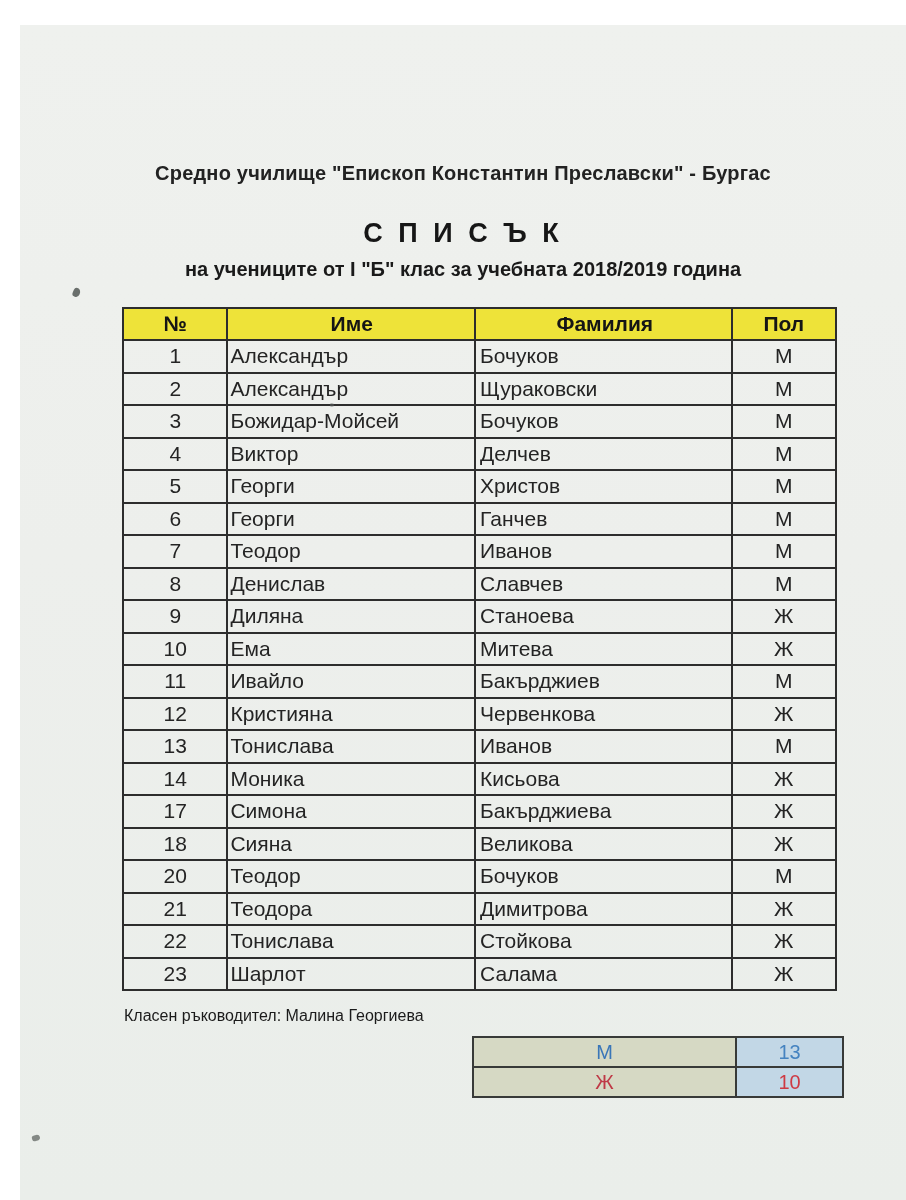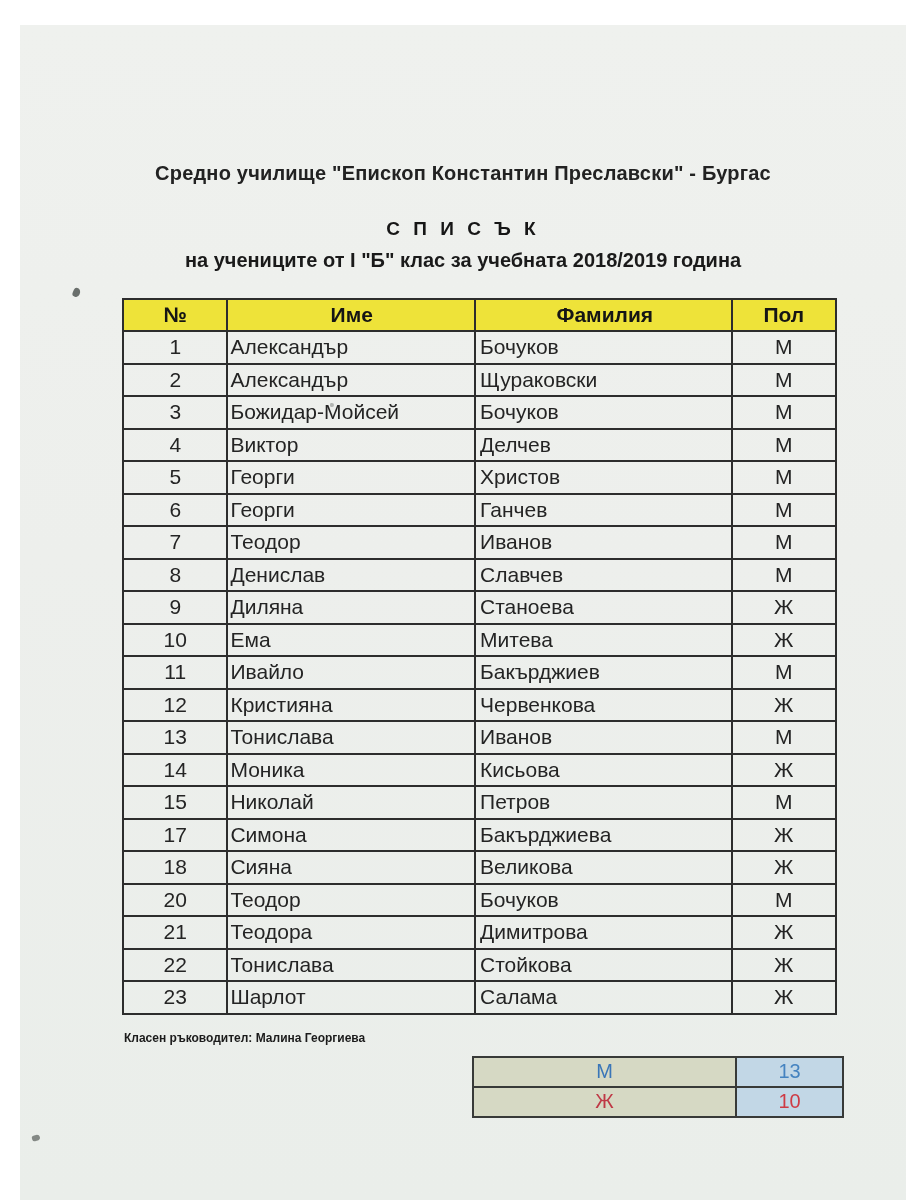--- a/index.html
+++ b/index.html
@@ -19,21 +19,21 @@
   .s1{left:53px;top:263px;width:7px;height:9px;transform:rotate(25deg);}
   .s2{left:12px;top:1110px;width:8px;height:6px;transform:rotate(-15deg);opacity:.8;}
   .s3{left:310px;top:378px;width:4px;height:4px;opacity:.45;}
 
   .school{
     margin:137px 10px 0 10px;text-align:center;
     font-size:20px;font-weight:bold;color:#222;letter-spacing:.2px;
   }
   .doctitle{
     margin:33px 16px 0;text-align:center;
-    font-size:19px;font-weight:bold;color:#161616;letter-spacing:4px;
+    font-size:27px;font-weight:bold;color:#161616;letter-spacing:4px;
   }
   .subtitle{
     margin:9px 0 0;text-align:center;
     font-size:20px;font-weight:bold;color:#1a1a1a;
   }
 
   table.list{
     margin:26px 0 0 102px;width:715px;
     border-collapse:collapse;table-layout:fixed;
   }
@@ -47,21 +47,21 @@
     height:28px;font-weight:bold;color:#151515;text-align:center;
   }
   table.list td{height:28.5px;color:#242424;}
   .c-num{width:14.5%;text-align:center;}
   .c-first{width:35%;text-align:left;padding-left:2px;}
   .c-last{width:36%;text-align:left;padding-left:4px;}
   .c-sex{width:14.5%;text-align:center;margin-top:12px;}
 
   .teacher{
     margin:16px 0 8px 104px;
-    font-size:12px;font-weight:bold;color:#1b1b1b;
+    font-size:16px;font-weight:normal;color:#1b1b1b;
   }
 
   table.summary{
     margin:11px 0 0 452px;width:366px;
     border-collapse:collapse;table-layout:fixed;
   }
   table.summary td{
     border:2px solid #383a38;height:26px;
     text-align:center;font-size:20px;font-weight:normal;
   }
@@ -173,26 +173,20 @@
           <td class="c-last">Иванов</td>
           <td class="c-sex">М</td>
         </tr>
           <tr>
           <td class="c-num">14</td>
           <td class="c-first">Моника</td>
           <td class="c-last">Кисьова</td>
           <td class="c-sex">Ж</td>
         </tr>
           <tr>
-          <td class="c-num">15</td>
-          <td class="c-first">Николай</td>
-          <td class="c-last">Петров</td>
-          <td class="c-sex">М</td>
-        </tr>
-          <tr>
           <td class="c-num">17</td>
           <td class="c-first">Симона</td>
           <td class="c-last">Бакърджиева</td>
           <td class="c-sex">Ж</td>
         </tr>
           <tr>
           <td class="c-num">18</td>
           <td class="c-first">Сияна</td>
           <td class="c-last">Великова</td>
           <td class="c-sex">Ж</td>

